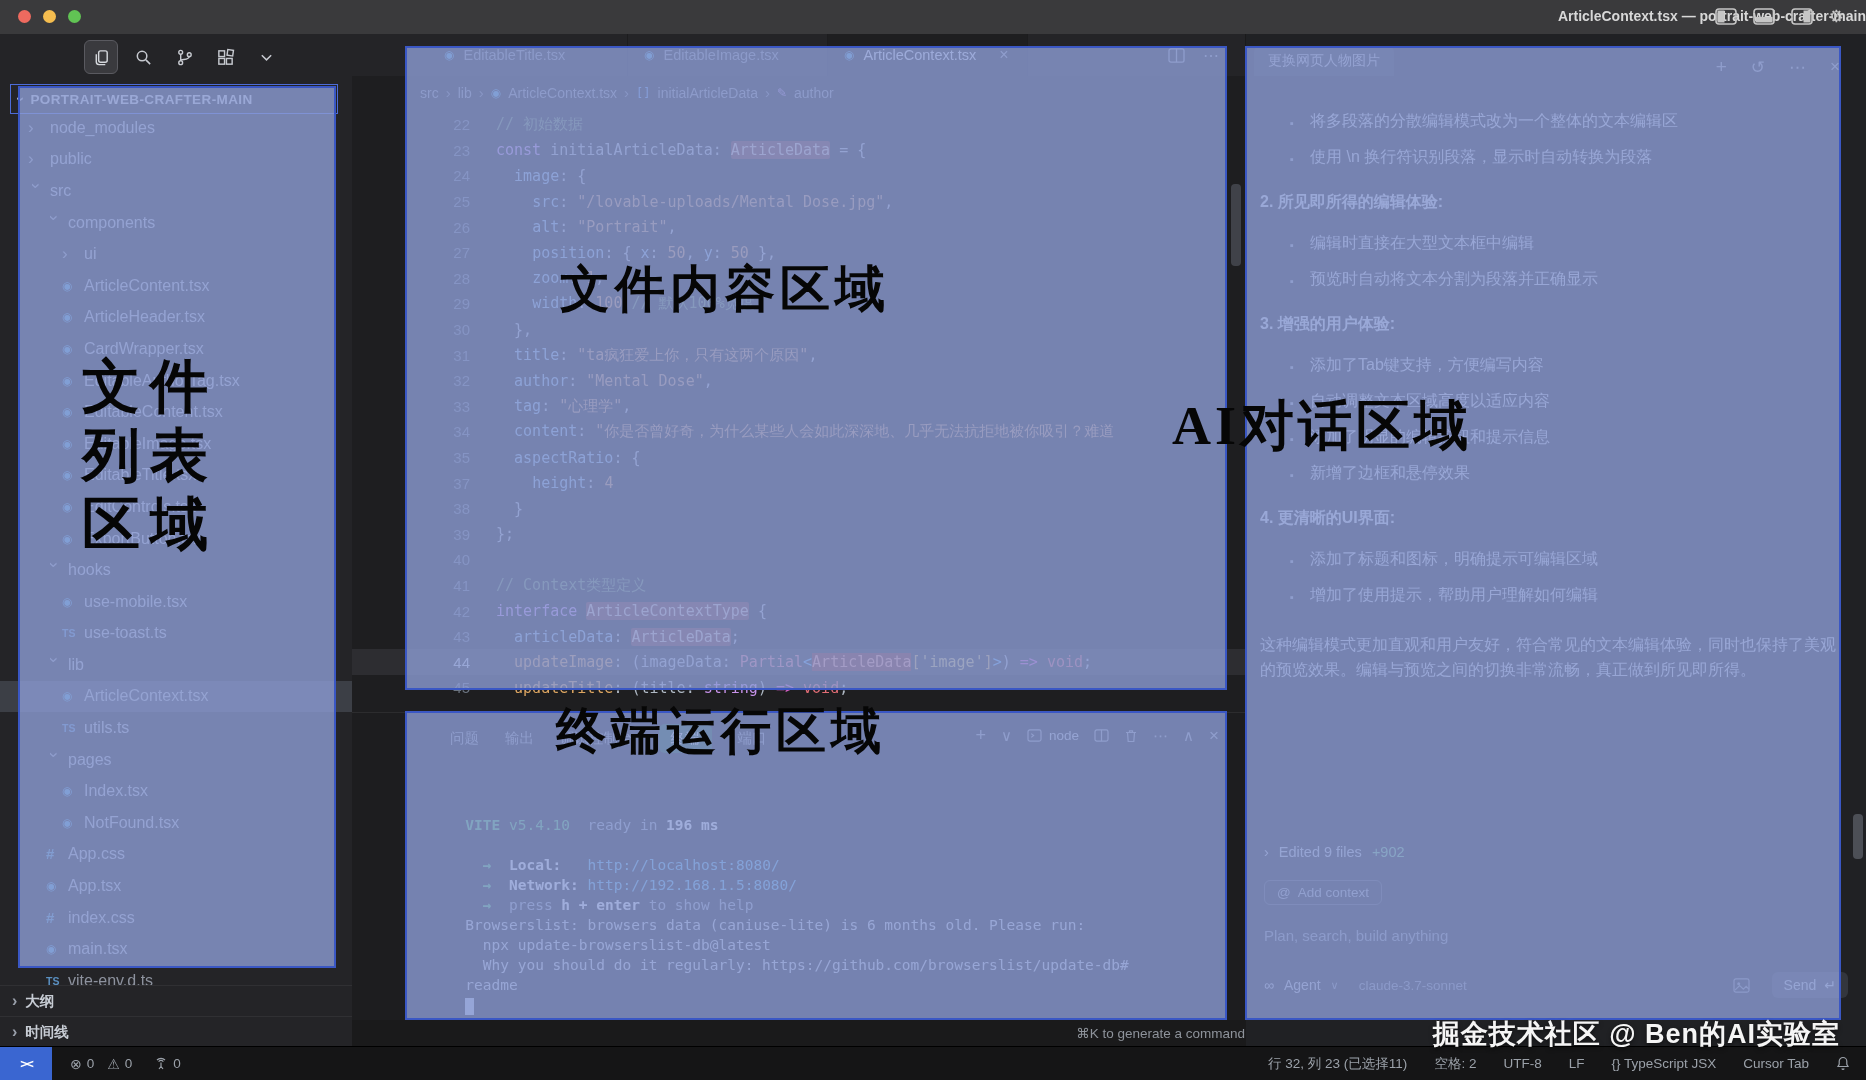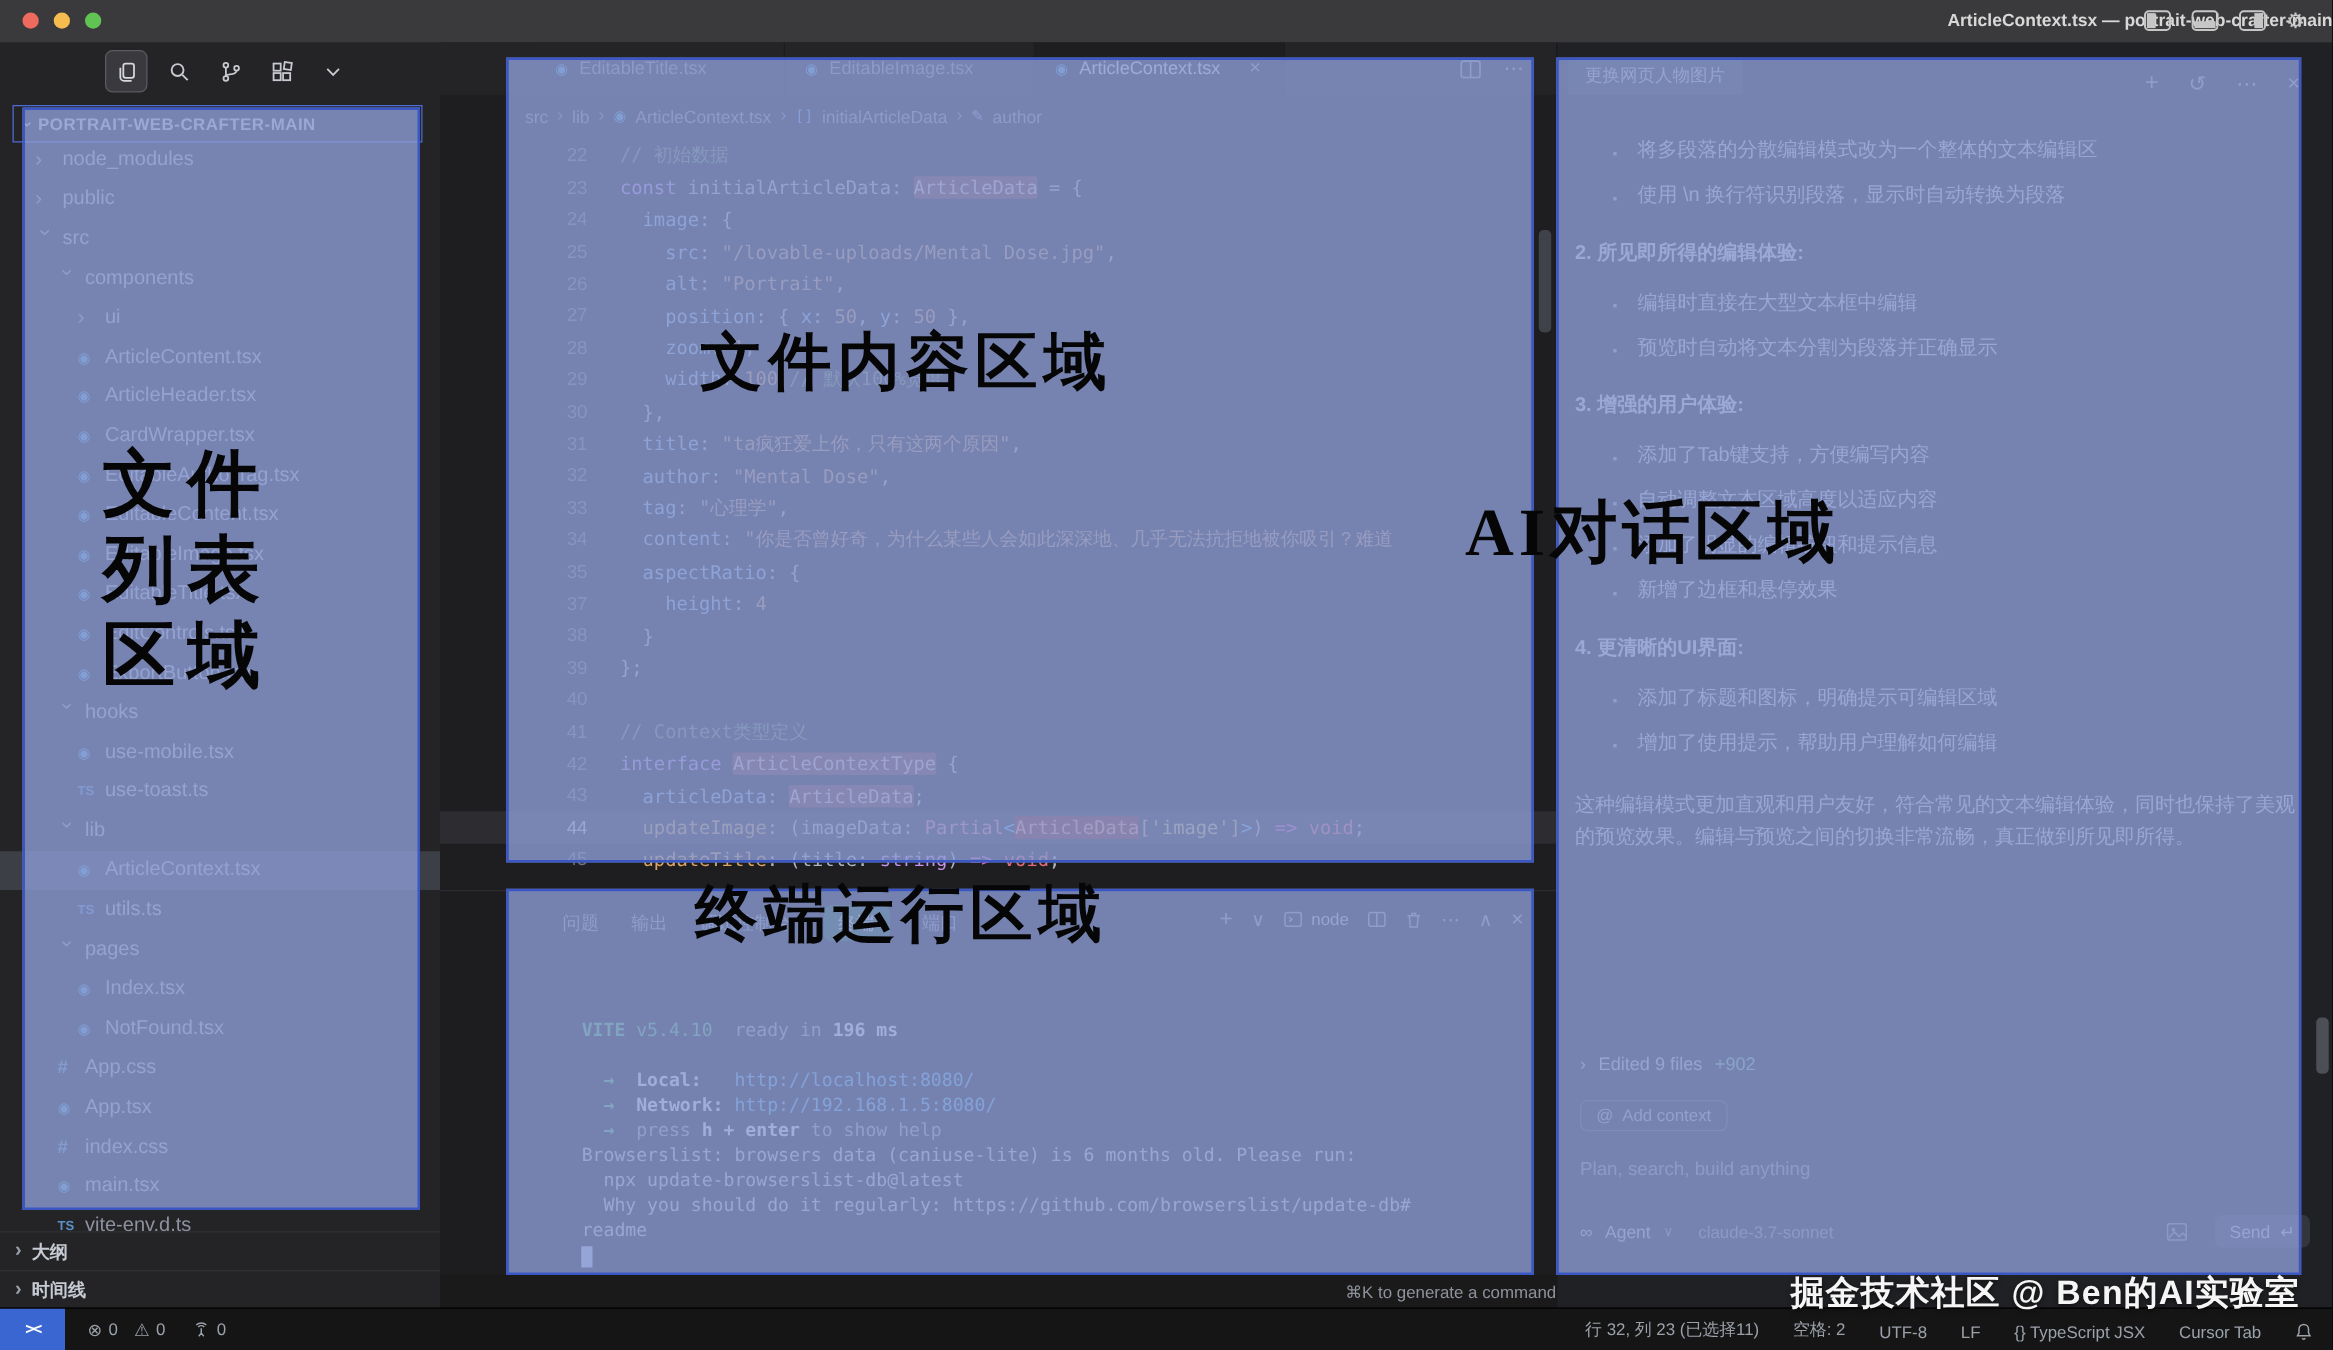--- a/index.html
+++ b/index.html
@@ -94,21 +94,21 @@
   .agent-row{position:absolute;left:18px;right:18px;top:938px;display:flex;align-items:center;gap:10px;color:#b7bdc9;font-size:14px}
   .model-label{color:#868d99;font-size:13.5px;margin-left:10px}
   .send-btn{margin-left:12px;display:flex;gap:8px;align-items:center;background:#33363d;border-radius:6px;padding:5px 12px;color:#b9c0cc}
   .chat-thumb{position:absolute;right:3px;top:780px;width:10px;height:45px;background:#4c4f56;border-radius:4px}
 
   
   .statusbar{position:absolute;left:0;bottom:0;width:100%;height:33px;background:#151516;display:flex;align-items:center;color:#9ba1a9;font-size:13.5px;border-top:1px solid #000}
   .remote{width:52px;height:100%;background:#3a66d1;display:flex;align-items:center;justify-content:center;color:#fff;font-weight:bold;font-family:"DejaVu Sans Mono",monospace;font-size:13px;letter-spacing:-2px}
   .sb-left{display:flex;gap:22px;margin-left:18px;align-items:center}
   .sb-item{display:flex;gap:5px;align-items:center}
-  .sb-right{margin-left:auto;display:flex;gap:27px;margin-right:16px;align-items:flex-end}
+  .sb-right{margin-left:auto;display:flex;gap:27px;margin-right:16px;align-items:center}
   .sb-glyph{font-size:14px}
 
   
   .ov{position:absolute;background:rgba(140,156,212,.80);border:2px solid #3a57c4;z-index:5;box-sizing:border-box}
   #ovA{left:18px;top:86px;width:318px;height:882px}
   #ovB{left:405px;top:46px;width:822px;height:644px}
   #ovC{left:405px;top:711px;width:822px;height:309px}
   #ovD{left:1245px;top:46px;width:596px;height:974px}
   .ov-label{position:absolute;z-index:6;color:#060606;font-weight:900;font-family:Liberation Serif, serif}
   #lblA{left:82px;top:352px;font-size:58px;line-height:69px;letter-spacing:10px}

